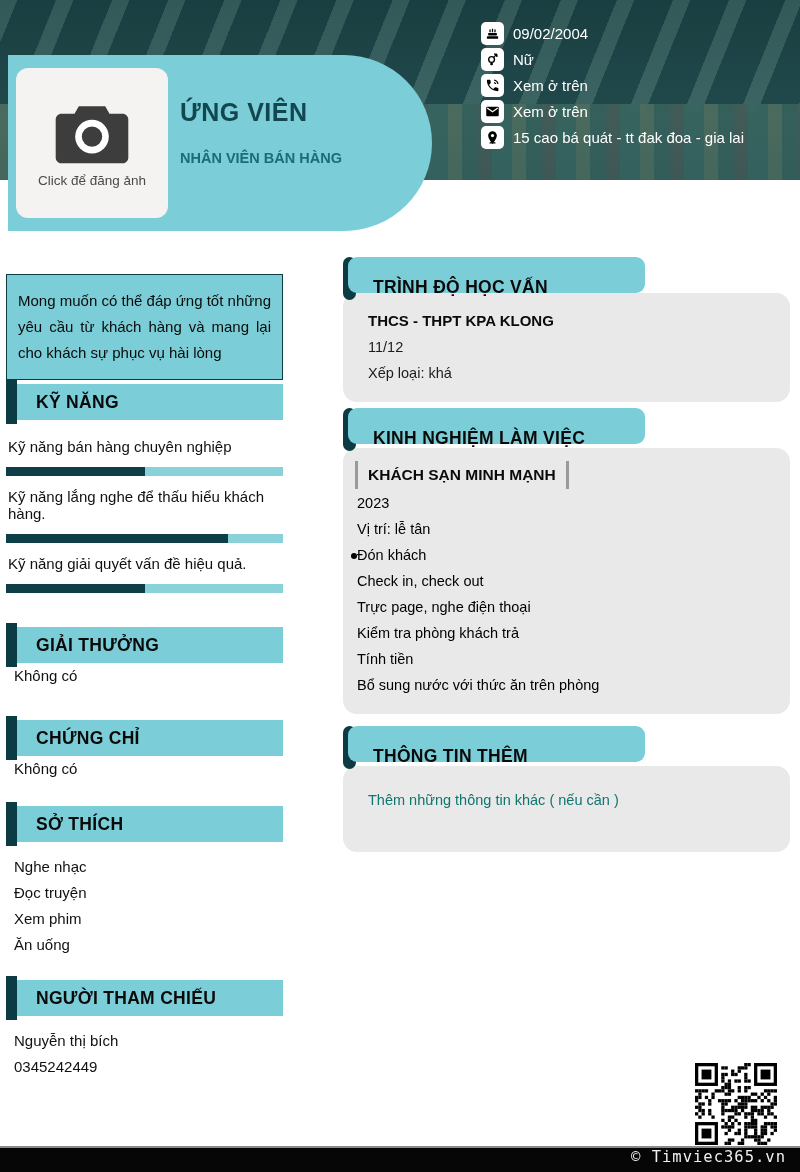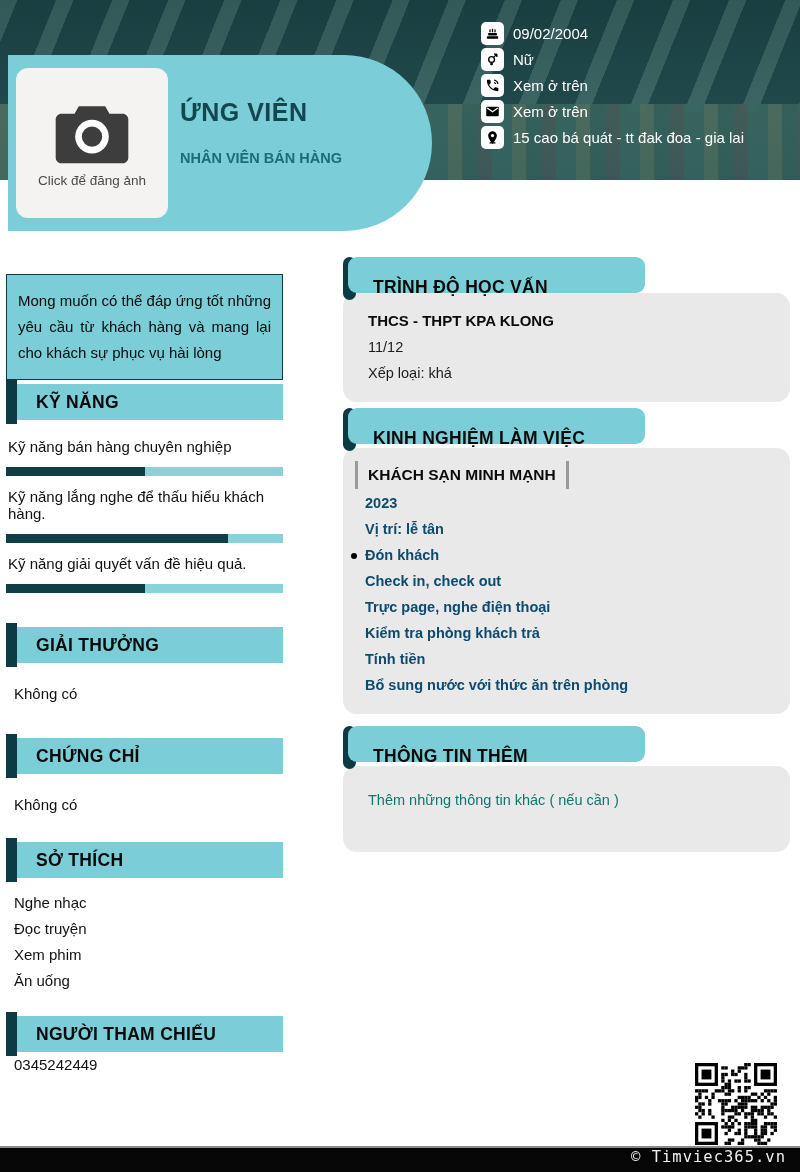--- a/index.html
+++ b/index.html
@@ -60,39 +60,39 @@
     padding:13px 11px; font-size:15px; line-height:26px; color:#0b0b0b; text-align:justify;
   }
   .lhead { position:relative; height:36px; background:#7bced7; }
   .lhead .accent { position:absolute; left:0; top:-4px; width:11px; height:44px; background:#0d3b43; }
   .lhead .ltitle { padding-left:30px; line-height:36px; font-size:17.5px; font-weight:800; color:#0a0a0a; letter-spacing:0.3px; }
   .skill-label { margin-top:12px; padding-left:2px; font-size:15px; color:#111; }
   .skill-label.first { margin-top:18px; }
   .skill-track { margin-top:12px; height:9px; width:100%; background:#8ad2da; }
   .skill-fill { height:9px; background:#0e3e46; }
   .plain-item { padding-left:8px; font-size:15px; color:#111; line-height:26px; }
-  .mt18 { margin-top:18px; } .mt12 { margin-top:12px; }
+  .mt18 { } .mt12 { margin-top:12px; }
   .gap-award { margin-top:34px; } .gap-cert { margin-top:31px; } .gap-hobby { margin-top:24px; } .gap-ref { margin-top:22px; }
 
   
   .right-col { position:absolute; left:343px; top:255px; width:447px; }
   .rhead { position:relative; width:302px; height:36px; margin-top:2px; z-index:2; }
   .rhead .accent { position:absolute; left:0; top:0; width:13px; height:43px; background:#0d3b43; border-radius:7px; }
   .rhead .bar { position:absolute; left:5px; top:0; width:297px; height:36px; background:#7bced7; border-radius:9px; }
   .rhead .rtitle { position:absolute; left:30px; top:12px; line-height:36px; font-size:17.5px; font-weight:800; color:#0a0a0a; letter-spacing:0.3px; }
   .rcard { position:relative; background:#e9e9ea; border-radius:14px; width:447px; z-index:1; }
   .edu-card { margin-top:0; padding:15px 25px 16px; }
   .edu-school { font-size:15px; font-weight:700; color:#0a0a0a; line-height:26px; }
   .edu-line { font-size:14.5px; color:#1c1c1c; line-height:26px; }
   .exp-head-gap { margin-top:6px; }
   .exp-card { margin-top:4px; padding:12px 25px 16px 0; }
   .company-row { display:flex; align-items:center; gap:10px; padding-left:12px; height:30px; }
   .vbar { width:3px; height:28px; background:#9a9a9a; }
   .company { font-size:15.5px; font-weight:700; color:#0a0a0a; }
-  .exp-line { position:relative; padding-left:22px; font-size:14.5px; color:#0c4a6e; line-height:26px;font-weight:bold; }
+  .exp-line { position:relative; padding-left:14px; font-size:14.5px; color:#000000; line-height:26px; }
   .exp-line.bullet::before { content:""; position:absolute; left:8px; top:11px; width:6px; height:6px; border-radius:50%; background:#000; }
   .info-head-gap { margin-top:12px; }
   .info-card { margin-top:4px; padding:26px 25px; height:86px; }
   .info-text { font-size:14.5px; color:#0f766e; }
 
   
   .qr { position:absolute; left:695px; top:1063px; width:82px; height:82px; background:#fff; }
   .footer-bar {
     position:absolute; left:0; bottom:0; width:800px; height:26px;
     background:#060606; border-top:2px solid #8a8a8a;
@@ -221,20 +221,21 @@
     </div>
     <div class="plain-item mt12">Nghe nhạc</div>
     <div class="plain-item">Đọc truyện</div>
     <div class="plain-item">Xem phim</div>
     <div class="plain-item">Ăn uống</div>
 
     <div class="lhead gap-ref">
       <span class="accent"></span>
       <div class="ltitle">NGƯỜI THAM CHIẾU</div>
     </div>
+    <div class="plain-item mt12">Nguyễn thị bích</div>
     <div class="plain-item">0345242449</div>
 
   </div>
 
   <div class="right-col">
 
     <div class="rhead">
       <span class="accent"></span>
       <span class="bar"></span>
       <div class="rtitle">TRÌNH ĐỘ HỌC VẤN</div>

